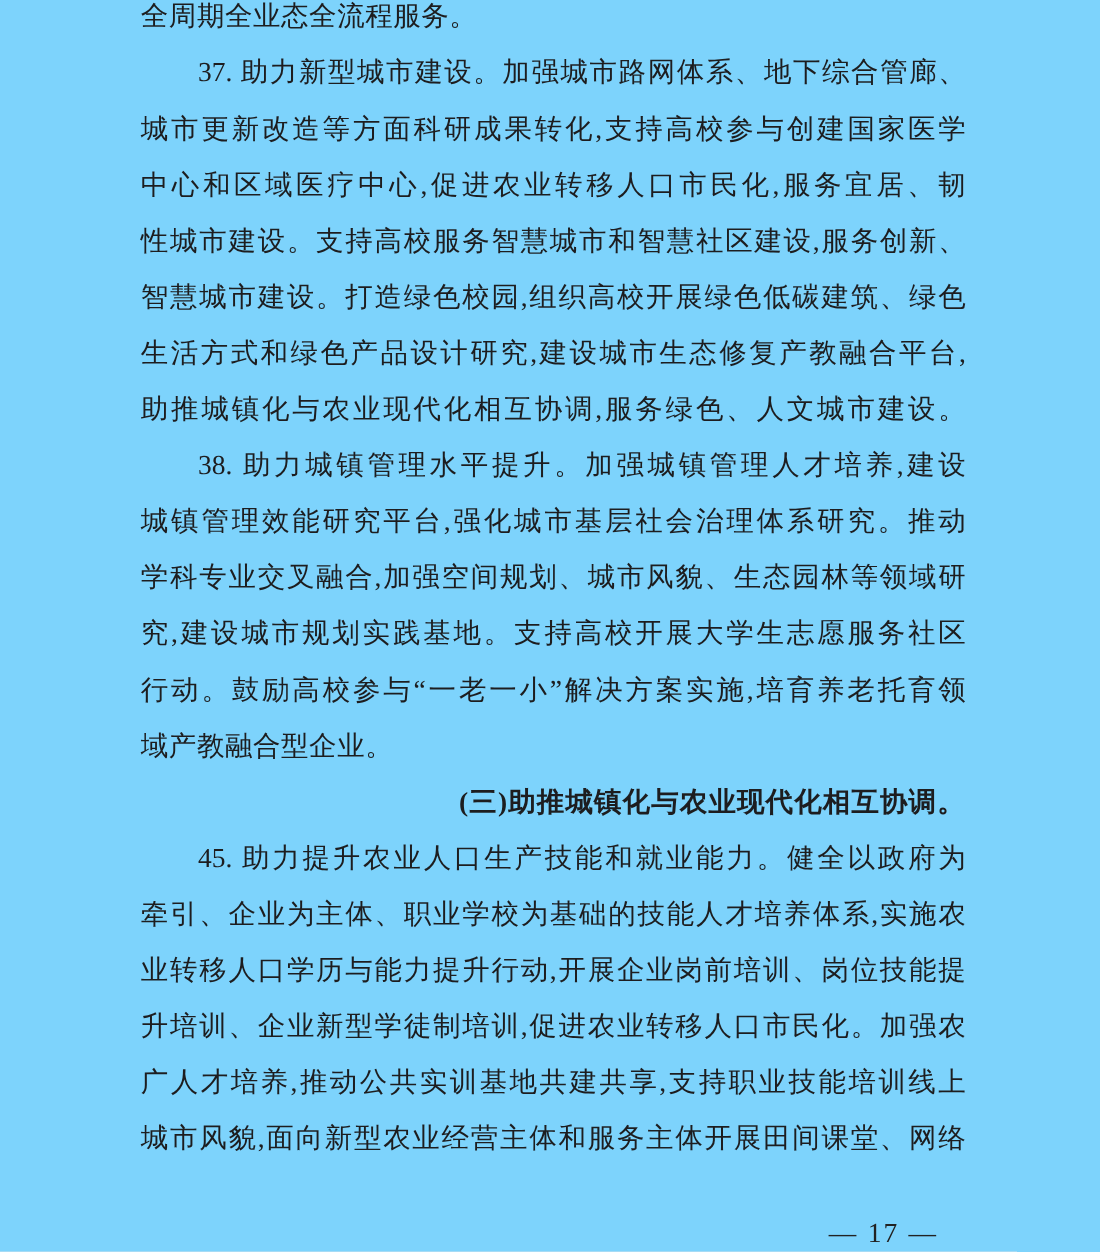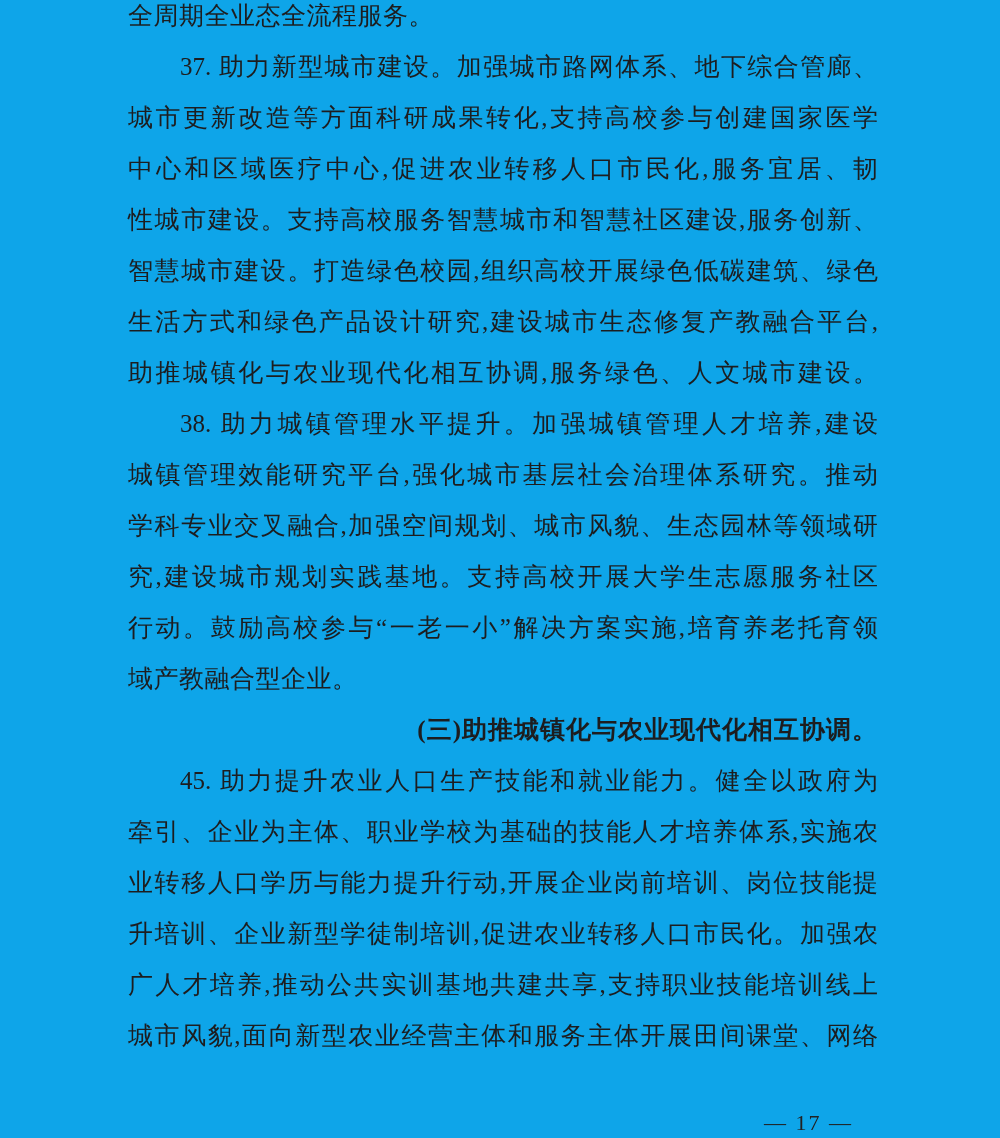--- a/index.html
+++ b/index.html
@@ -1,21 +1,21 @@
 <!DOCTYPE html>
 <html><head>
 <meta charset="utf-8">
 <style>
   * { margin: 0; padding: 0; box-sizing: border-box; }
   html, body { background: #e9e9e9; }
   .page {
     position: relative;
     width: 1000px;
     height: 1138px;
-    background: #0ea5e9;
+    background: #7dd3fc;
     overflow: hidden;
     font-family: "Liberation Serif", "DejaVu Serif", serif;
     color: #1d1d1f;
   }
   .text-block {
     position: absolute;
     left: 128px;
     top: -10px;
     width: 750px;
     font-size: 25px;
@@ -34,21 +34,21 @@
   }
   .indent { padding-left: 52px; text-align: right; }
   .heading {
     font-weight: bold;
     letter-spacing: 1px;
   }
   .page-number {
     position: absolute;
     right: 147px;
     bottom: 2px;
-    font-size: 22px;
+    font-size: 25px;
     letter-spacing: 2px;
     color: #222;
     white-space: nowrap;
   }
 </style>
 </head>
 <body>
 
 <div class="page">
   <div class="text-block">

